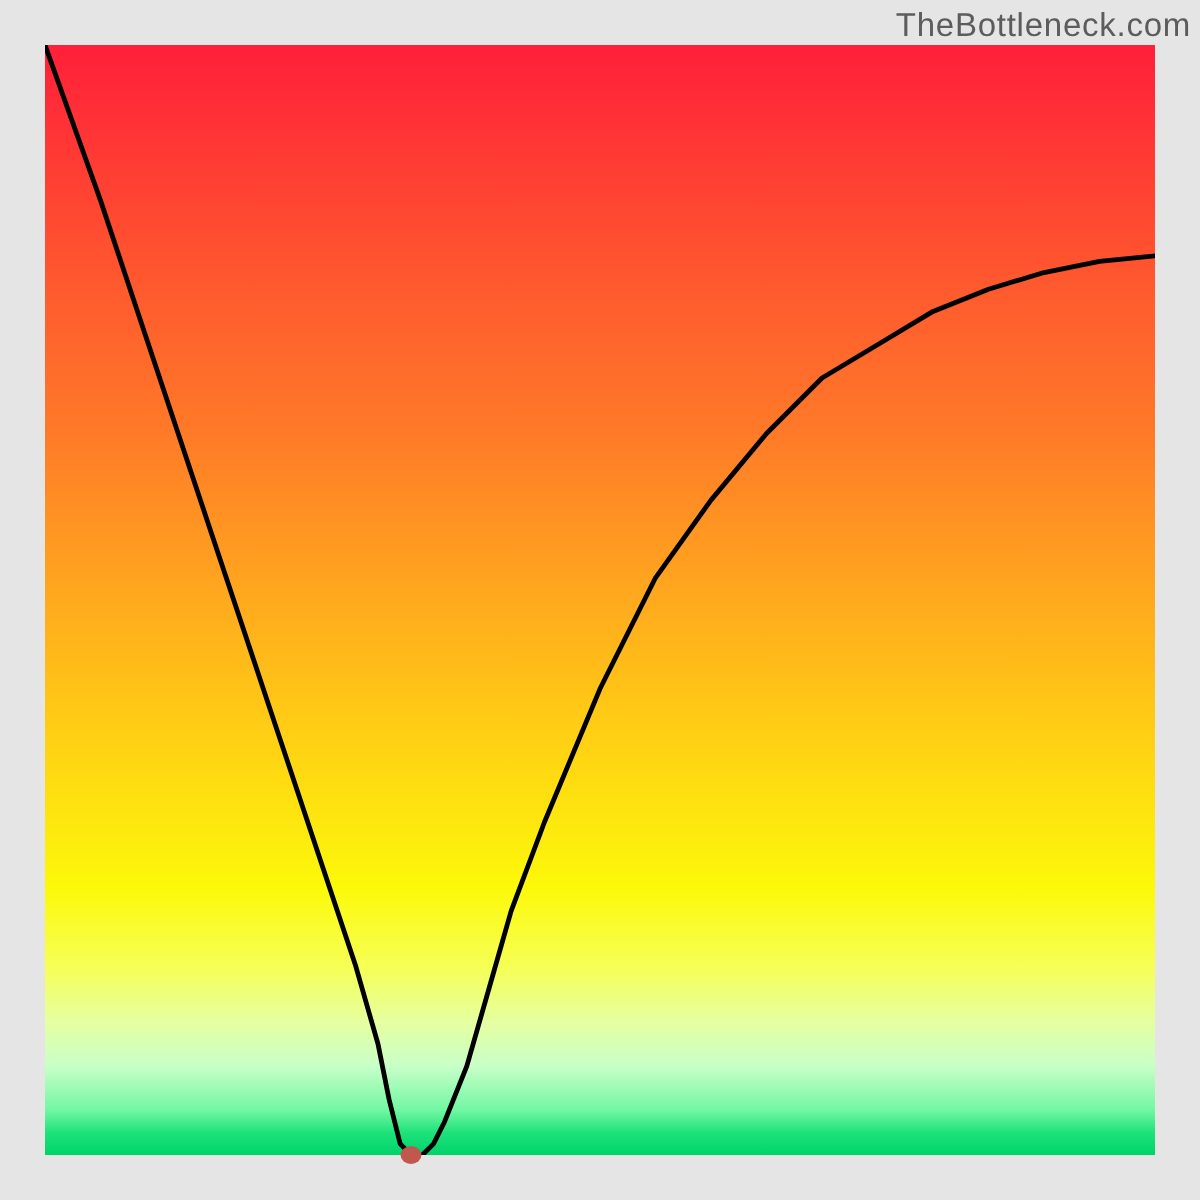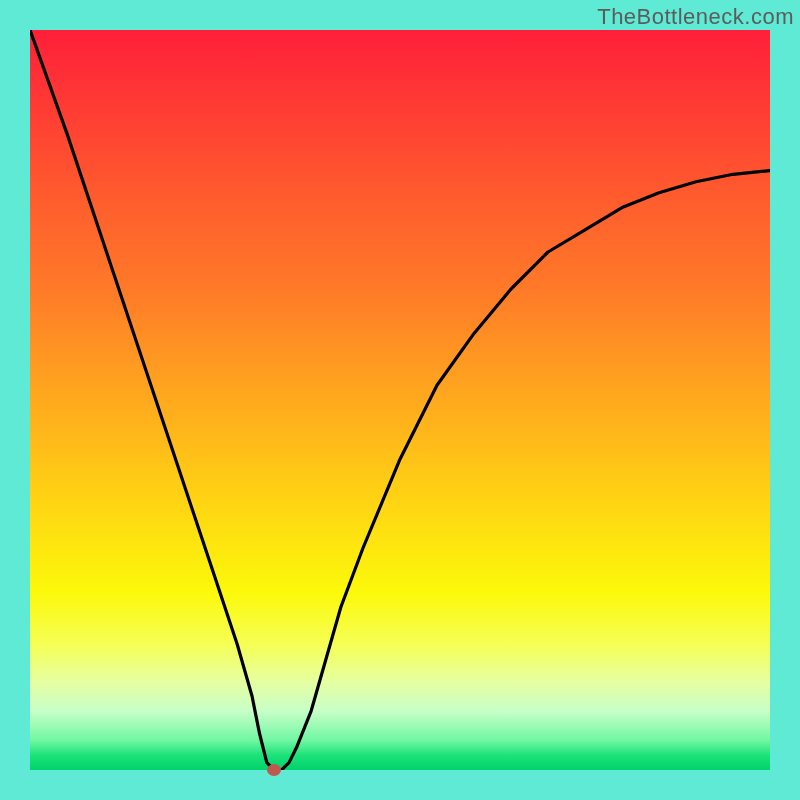--- a/index.html
+++ b/index.html
@@ -8,21 +8,21 @@
     width: 800px;
     height: 800px;
     background: #000;
     font-family: Arial, Helvetica, sans-serif;
     overflow: hidden;
   }
   .frame {
     position: relative;
     width: 800px;
     height: 800px;
-    background: #5eead4;
+    background: #e5e5e5;
   }
   .watermark {
     position: absolute;
     top: 4px;
     right: 6px;
     color: #5c5c5c;
     font-size: 22px;
     font-weight: 500;
     letter-spacing: 0.5px;
     user-select: none;

